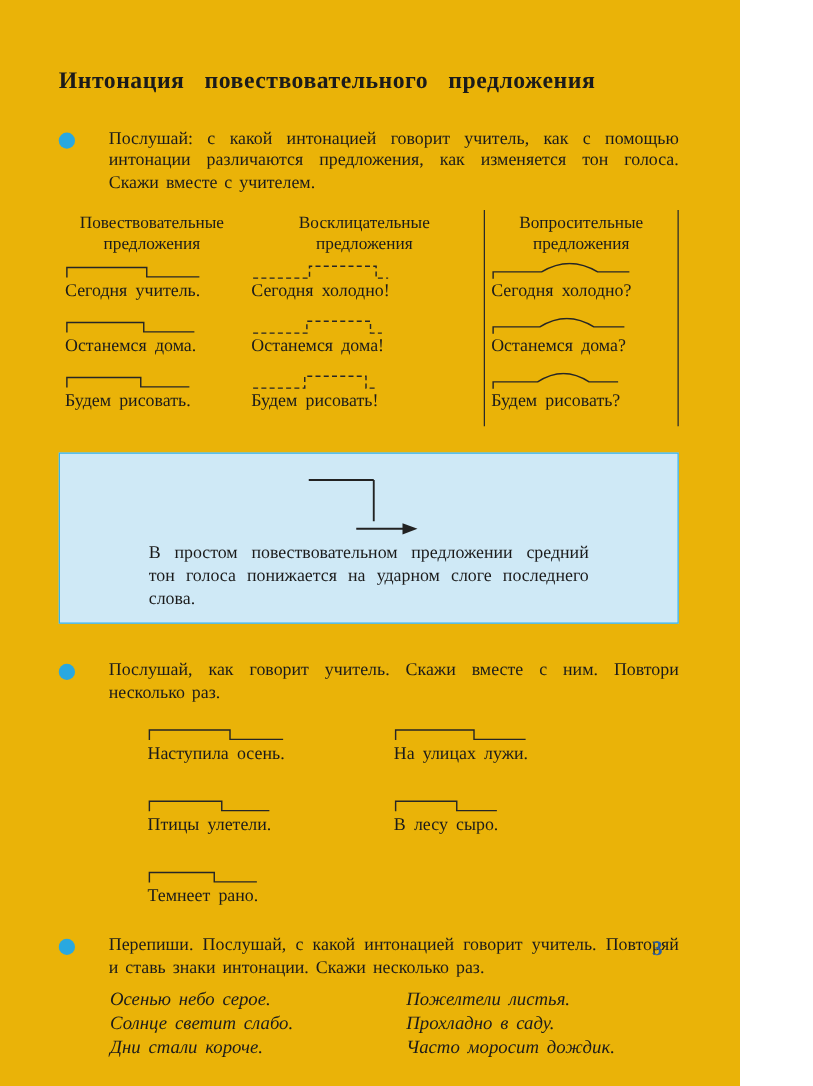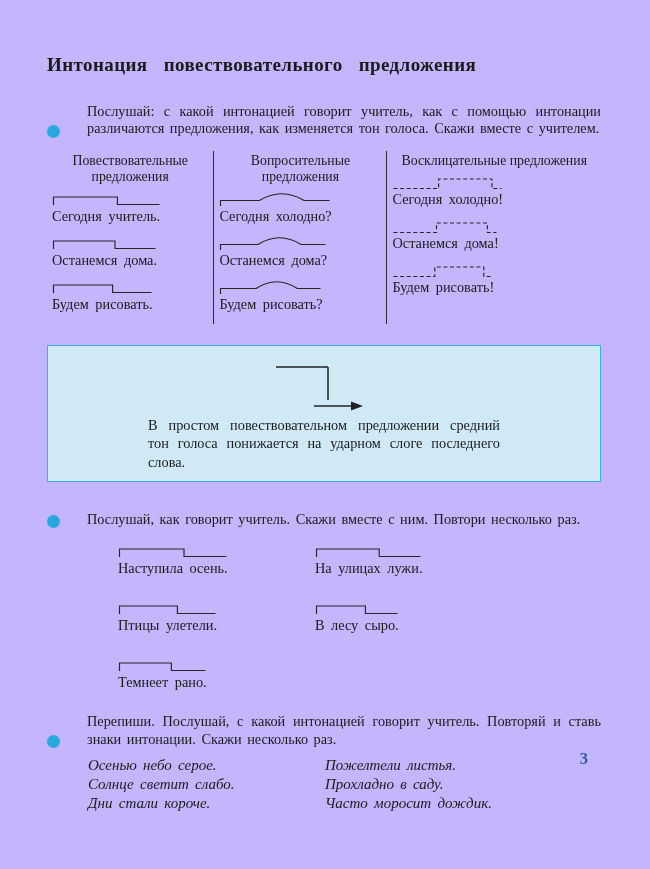--- a/index.html
+++ b/index.html
@@ -1,20 +1,20 @@
 <!DOCTYPE html>
 <html style="--accent: #29a8e0; --box-bg: #cfe9f6; --box-border: #36b3e8; --pagenum: #2b5fa7;"><head>
 <meta charset="utf-8">
 <style>
   html,body{margin:0;padding:0;background:#ffffff;}
-  .page{position:relative;width:650px;height:869px;background:#c4b5fd;overflow:hidden;
+  .page{position:relative;width:592px;height:869px;background:#eab308;overflow:hidden;
         font-family:"Liberation Serif",serif;color:#1b1b1b;}
   .content{padding:54px 49px 0 47px;}
   .title{font-size:19px;font-weight:bold;letter-spacing:.4px;word-spacing:11px;white-space:nowrap;margin:0;}
-  .exercise{display:flex;align-items:flex-end;}
+  .exercise{display:flex;align-items:flex-start;}
   .bullet{flex:none;width:13px;height:13px;border-radius:50%;background:var(--accent,#29a8e0);margin-top:3px;}
   .ex-text{margin:0 0 0 27px;font-size:14.3px;line-height:1.22;text-align:justify;word-spacing:2px;width:100%;}
   .ex1{margin-top:27px;}
   .itable{display:flex;margin-top:13px;}
   .col{padding:2px 5px 4px;font-family:Liberation Serif, serif;}
   .col-1{width:166px;}
   .col-2{width:172px;border-left:1.4px solid #2a2a2a;border-right:1.4px solid #2a2a2a;}
   .col-3{width:216px;}
   .col-header{text-align:center;font-size:13.8px;line-height:1.2;margin-bottom:2px;}
   .cell{margin-bottom:7px;}
@@ -53,43 +53,43 @@
         <div class="cell"><span class="sent"><svg width="109" height="16" class="mark-svg">
                 <path d="M1.5 12 L1.5 4 L65.4 4 L65.4 11.5 L107.5 11.5" fill="none" stroke="#262626" stroke-width="1.15"></path>
               </svg><span>Сегодня учитель.</span></span></div>
         <div class="cell"><span class="sent"><svg width="105" height="16" class="mark-svg">
                 <path d="M1.5 12 L1.5 4 L63.0 4 L63.0 11.5 L103.5 11.5" fill="none" stroke="#262626" stroke-width="1.15"></path>
               </svg><span>Останемся дома.</span></span></div>
         <div class="cell"><span class="sent"><svg width="101" height="16" class="mark-svg">
                 <path d="M1.5 12 L1.5 4 L60.6 4 L60.6 11.5 L99.5 11.5" fill="none" stroke="#262626" stroke-width="1.15"></path>
               </svg><span>Будем рисовать.</span></span></div>
       </div>
+      <div class="col col-3">
+        <div class="col-header">Восклицательные предложения</div>
+        <div class="cell"><span class="sent"><svg width="111" height="16" class="mark-svg">
+                <path stroke-dasharray="4 2.6" d="M1.5 12.5 L46.6 12.5 L46.6 3 L99.9 3 L99.9 12.5 L109.5 12.5" fill="none" stroke="#262626" stroke-width="1.15"></path>
+              </svg><span>Сегодня холодно!</span></span></div>
+        <div class="cell"><span class="sent"><svg width="106" height="16" class="mark-svg">
+                <path stroke-dasharray="4 2.6" d="M1.5 12.5 L44.5 12.5 L44.5 3 L95.4 3 L95.4 12.5 L104.5 12.5" fill="none" stroke="#262626" stroke-width="1.15"></path>
+              </svg><span>Останемся дома!</span></span></div>
+        <div class="cell"><span class="sent"><svg width="102" height="16" class="mark-svg">
+                <path stroke-dasharray="4 2.6" d="M1.5 12.5 L42.8 12.5 L42.8 3 L91.8 3 L91.8 12.5 L100.5 12.5" fill="none" stroke="#262626" stroke-width="1.15"></path>
+              </svg><span>Будем рисовать!</span></span></div>
+      </div>
       <div class="col col-2">
         <div class="col-header">Вопросительные предложения</div>
         <div class="cell"><span class="sent"><svg width="112" height="16" class="mark-svg">
                 <path d="M1.5 13 L1.5 7.5 L40.3 7.5 Q62.7 -6 85.1 7.5 L110.5 7.5" fill="none" stroke="#262626" stroke-width="1.15"></path>
               </svg><span>Сегодня холодно?</span></span></div>
         <div class="cell"><span class="sent"><svg width="108" height="16" class="mark-svg">
                 <path d="M1.5 13 L1.5 7.5 L38.9 7.5 Q60.5 -6 82.1 7.5 L106.5 7.5" fill="none" stroke="#262626" stroke-width="1.15"></path>
               </svg><span>Останемся дома?</span></span></div>
         <div class="cell"><span class="sent"><svg width="103" height="16" class="mark-svg">
                 <path d="M1.5 13 L1.5 7.5 L37.1 7.5 Q57.7 -6 78.3 7.5 L101.5 7.5" fill="none" stroke="#262626" stroke-width="1.15"></path>
               </svg><span>Будем рисовать?</span></span></div>
-      </div>
-      <div class="col col-3">
-        <div class="col-header">Восклицательные предложения</div>
-        <div class="cell"><span class="sent"><svg width="111" height="16" class="mark-svg">
-                <path stroke-dasharray="4 2.6" d="M1.5 12.5 L46.6 12.5 L46.6 3 L99.9 3 L99.9 12.5 L109.5 12.5" fill="none" stroke="#262626" stroke-width="1.15"></path>
-              </svg><span>Сегодня холодно!</span></span></div>
-        <div class="cell"><span class="sent"><svg width="106" height="16" class="mark-svg">
-                <path stroke-dasharray="4 2.6" d="M1.5 12.5 L44.5 12.5 L44.5 3 L95.4 3 L95.4 12.5 L104.5 12.5" fill="none" stroke="#262626" stroke-width="1.15"></path>
-              </svg><span>Останемся дома!</span></span></div>
-        <div class="cell"><span class="sent"><svg width="102" height="16" class="mark-svg">
-                <path stroke-dasharray="4 2.6" d="M1.5 12.5 L42.8 12.5 L42.8 3 L91.8 3 L91.8 12.5 L100.5 12.5" fill="none" stroke="#262626" stroke-width="1.15"></path>
-              </svg><span>Будем рисовать!</span></span></div>
       </div>
     </div>
 
     <div class="rulebox">
       <svg class="diagram" width="92" height="56" viewBox="0 0 92 56">
         <path d="M2 9 H54 M54 9 V42" stroke="#222" stroke-width="1.5" fill="none"></path>
         <path d="M40 48 H78" stroke="#222" stroke-width="1.5" fill="none"></path>
         <path d="M77 43.5 L89 48 L77 52.5 Z" fill="#222"></path>
       </svg>
       <p class="rule-text">В простом повествовательном предложении средний тон голоса понижается на ударном слоге последнего слова.</p>

